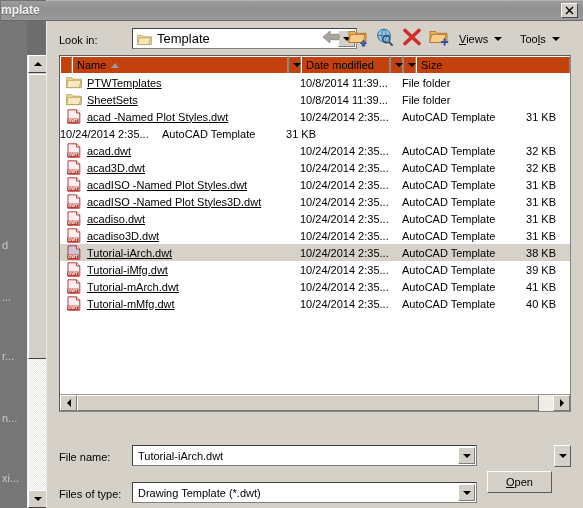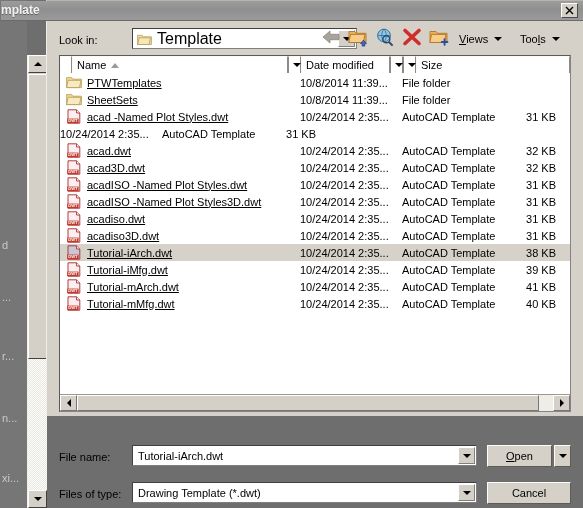--- a/index.html
+++ b/index.html
@@ -57,21 +57,21 @@
   .tri-up, .tri-down, .tri-left, .tri-right {
     position: absolute; left: 50%; top: 50%; width: 0; height: 0;
   }
   .tri-up { transform: translate(-50%,-50%); border-left: 4px solid transparent; border-right: 4px solid transparent; border-bottom: 4px solid #000; }
   .tri-down { transform: translate(-50%,-50%); border-left: 4px solid transparent; border-right: 4px solid transparent; border-top: 4px solid #000; }
   .tri-left { transform: translate(-50%,-50%); border-top: 4px solid transparent; border-bottom: 4px solid transparent; border-right: 4px solid #000; }
   .tri-right { transform: translate(-50%,-50%); border-top: 4px solid transparent; border-bottom: 4px solid transparent; border-left: 4px solid #000; }
 
   
   .dialog {
-    position: absolute; left: 46px; top: 0; width: 537px; height: 416px;
+    position: absolute; left: 46px; top: 0; width: 537px; height: 508px;
     background: #d5d1c8;
     border-top: 1px solid #b8b4ac;
     border-left: 1px solid #efece6;
   }
   .titlebar {
     position: absolute; left: -46px; top: 0; width: 583px; height: 20px;
     background: linear-gradient(to bottom, #9d9d9d 0%, #8f8f8f 45%, #9a9a9a 100%);
     border-bottom: 1px solid #6a6a6a;
   }
   .title-text {
@@ -95,21 +95,21 @@
     font-size: 11px; color: #000;
   }
   .lookin-combo {
     position: absolute; left: 85px; top: 27px; width: 225px; height: 21px;
     background: #fff;
     border: 1px solid #7f7f7f;
     border-top-color: #404040; border-left-color: #404040;
     display: flex; align-items: center;
   }
   .lookin-text {
-    font-size: 16px; color: #000; margin-left: 24px;
+    font-size: 13px; color: #000; margin-left: 24px;
   }
   .combo-arrow {
     position: absolute; right: 1px; top: 1px; width: 17px; bottom: 1px;
     background: #d4d0c8;
     border: 1px solid #fff;
     border-right-color: #808080; border-bottom-color: #808080;
   }
   .folder-ico {
     position: absolute; left: 4px; top: 4px; width: 15px; height: 12px;
   }
@@ -137,21 +137,21 @@
   }
   .hdr-row {
     position: absolute; left: 0; top: 0; right: 0; height: 17px;
     display: flex;
     background: #d5d1c8;
     border-bottom: 1px solid #9b9890;
   }
   .hdr-cell {
     position: relative;
     height: 17px;
-    background: #ffffff;
+    background: #c2410c;
     border-right: 1px solid #8d8a82;
     border-top: 1px solid #fbfaf8;
     border-left: 1px solid #fbfaf8;
     font-size: 11px; color: #000;
     display: flex; align-items: center;
     padding-left: 4px;
     white-space: nowrap;
   }
   .hdr-cell.grip {
     width: 12px; padding-left: 0; flex: none;
@@ -216,21 +216,21 @@
     border-top-color: #404040; border-left-color: #404040;
     display: flex; align-items: center;
   }
   .txtbox .val { font-size: 11px; color: #000; margin-left: 5px; }
   .btn {
     position: absolute; height: 22px;
     background: #d5d1c8;
     border: 1px solid #fdfdfc;
     border-right-color: #5e5b55; border-bottom-color: #5e5b55;
     font-size: 11px; color: #000;
-    display: flex; align-items: center; justify-content: center;
+    display: flex; align-items: center; justify-content: center; margin-top: 26px;
   }
   .btn-split {
     position: absolute; width: 17px; height: 22px;
     background: #d5d1c8;
     border: 1px solid #fdfdfc;
     border-right-color: #5e5b55; border-bottom-color: #5e5b55;
     display: flex; align-items: center; justify-content: center;
   }
 </style>
 </head>

